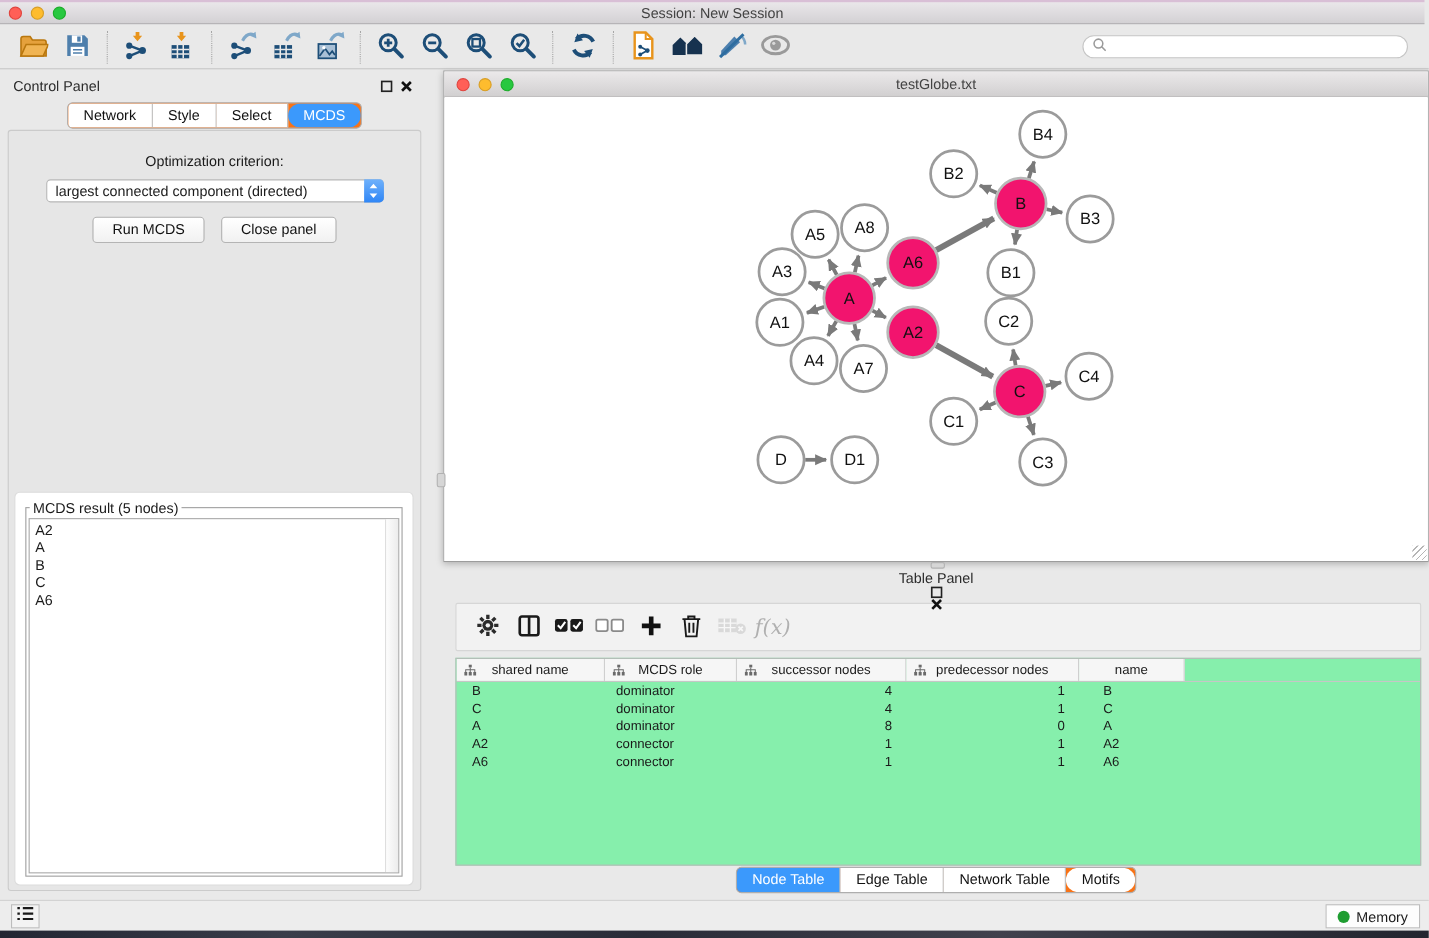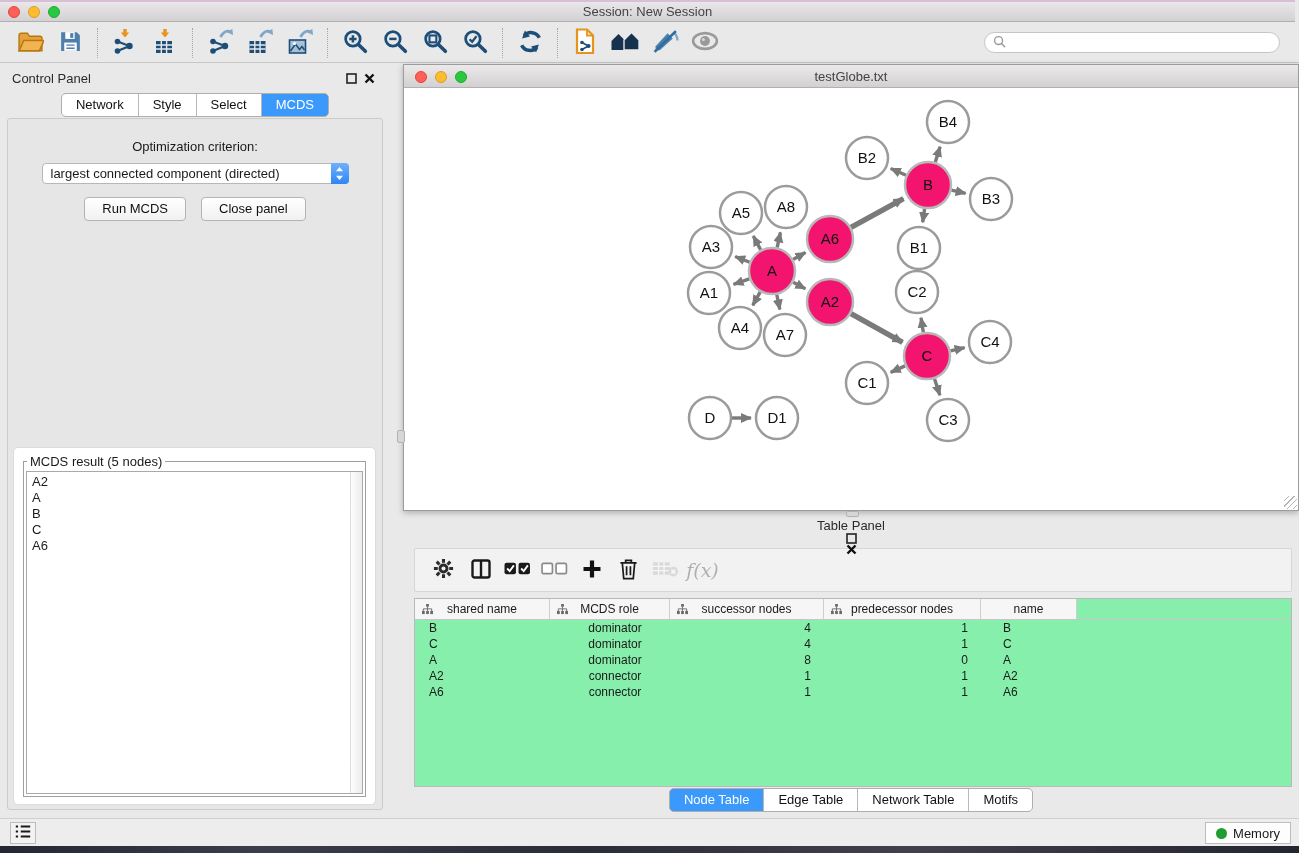--- a/index.html
+++ b/index.html
@@ -37,21 +37,21 @@
   
   #control-panel { position:absolute; left:0; top:63px; width:390px; height:755px; }
   .panel-header { height:30px; display:flex; align-items:center; padding:0 12px; }
   .panel-title { font-size:13px; color:#2b2b2b; }
   .panel-header .spacer { flex:1; }
   .win-btn { width:18px; height:16px; display:flex; align-items:center; justify-content:center; }
 
   .seg-tabs { display:flex; justify-content:center; }
   .seg-group { display:flex; border:1px solid #aeaeae; border-radius:5px; overflow:hidden; background:#f97316; }
   .seg { font-size:13px; padding:3px 14px 4px; background:#fff; color:#111; border-right:1px solid #b9b9b9; }
-  .seg:last-child { border-right:none; }
+  .seg:last-child { border-right:none;border-radius:11px; }
   .seg.active { background:#3b99fc; color:#fff; }
 
   #mcds-content { position:absolute; left:7px; right:7px; top:55px; bottom:8px;
     background:#e6e6e6; border:1px solid #cbcbcb; border-radius:3px; }
   .opt-label { text-align:center; font-size:13px; margin-top:20px; }
   .dropdown { margin:9px auto 0; width:307px; height:21px; background:#fff;
     border:1px solid #b7b7b7; border-radius:4px; display:flex; align-items:center; position:relative; }
   .dropdown .dd-text { flex:1; font-size:13px; padding-left:8px; white-space:nowrap; overflow:hidden; }
   .dropdown .dd-stepper { width:18px; height:21px; margin-right:-1px; border-radius:0 4px 4px 0;
     background:linear-gradient(#6fb1fb,#2f86f6); display:flex; align-items:center; justify-content:center; }
@@ -98,21 +98,21 @@
   #table-wrap { margin:6px 7px 0 11px; height:189px; border:1px solid #b9b9b9;
     background:#86efac; position:relative; overflow:hidden; }
   .thead { display:flex; height:21px; border-bottom:1px solid #c6c6c6; }
   .th { background:#f6f6f6; border-right:1px solid #cfcfcf; display:flex; align-items:center;
     font-size:12px; color:#1a1a1a; position:relative; }
   .th .th-icon { position:absolute; left:7px; top:5px; }
   .th .th-label { width:100%; text-align:center; }
   .trow { display:flex; height:16px; align-items:center; }
   .td { font-size:12px; line-height:15px; white-space:nowrap; overflow:hidden; }
   .td.al { padding-left:14px; }
-  .td.al2 { padding-left:10px;text-align:center; }
+  .td.al2 { padding-left:10px; }
   .td.ar { text-align:right; padding-right:13px; }
   .td.aname { padding-left:22px; }
 
   #bottom-tabs { position:absolute; left:0; right:0; bottom:6px; display:flex; justify-content:center; }
 
   
   #status-bar { position:absolute; left:0; bottom:7px; right:0; height:28px;
     background:#ededed; border-top:1px solid #d0d0d0;text-decoration:underline; }
   #list-btn { position:absolute; left:10px; top:3px; width:26px; height:22px;
     background:#f3f3f3; border:1px solid #bdbdbd; display:flex; align-items:center; justify-content:center; }

